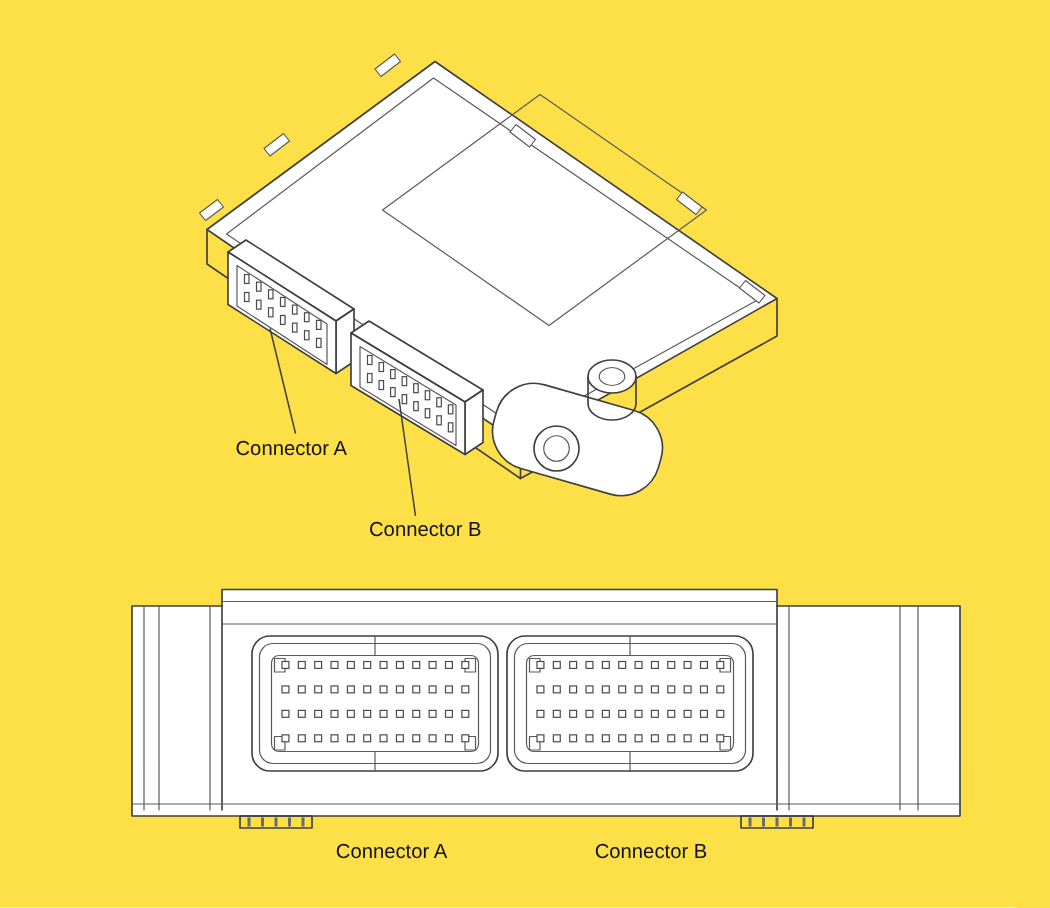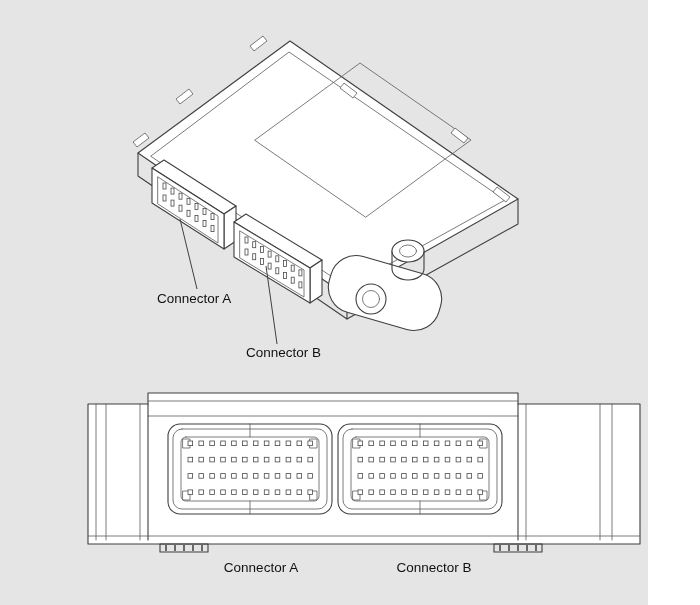--- a/index.html
+++ b/index.html
@@ -1,17 +1,17 @@
 <!DOCTYPE html>
 <html><head>
 <meta charset="utf-8">
 <style>
   * { margin:0; padding:0; box-sizing:border-box; }
   html,body { width:700px; height:605px; background:#ffffff; font-family:"Liberation Sans", sans-serif; }
-  .canvas { position:relative; width:648px; height:605px; background:#e5e5e5; overflow:hidden; }
+  .canvas { position:relative; width:700px; height:605px; background:#fde047; overflow:hidden; }
   svg { position:absolute; left:0; top:0; }
   .ln       { fill:none; stroke:#3f3f3f; stroke-width:1.1; stroke-linejoin:round; stroke-linecap:round; }
   .ln-thin  { fill:none; stroke:#5a5a5a; stroke-width:0.8; stroke-linejoin:round; stroke-linecap:round; }
   .face     { fill:#ffffff; stroke:#3f3f3f; stroke-width:1.1; stroke-linejoin:round; }
   .face-thin{ fill:#ffffff; stroke:#5a5a5a; stroke-width:0.8; stroke-linejoin:round; }
   .pins rect{ fill:#ffffff; stroke:#4a4a4a; stroke-width:0.8; }
   .ribs rect{ fill:#6a6a6a; stroke:none; }
   .leader   { stroke:#3f3f3f; stroke-width:1; fill:none; }
   .label    { font-size:13.5px; fill:#111111; font-family:"Liberation Sans", sans-serif; }
 </style>

